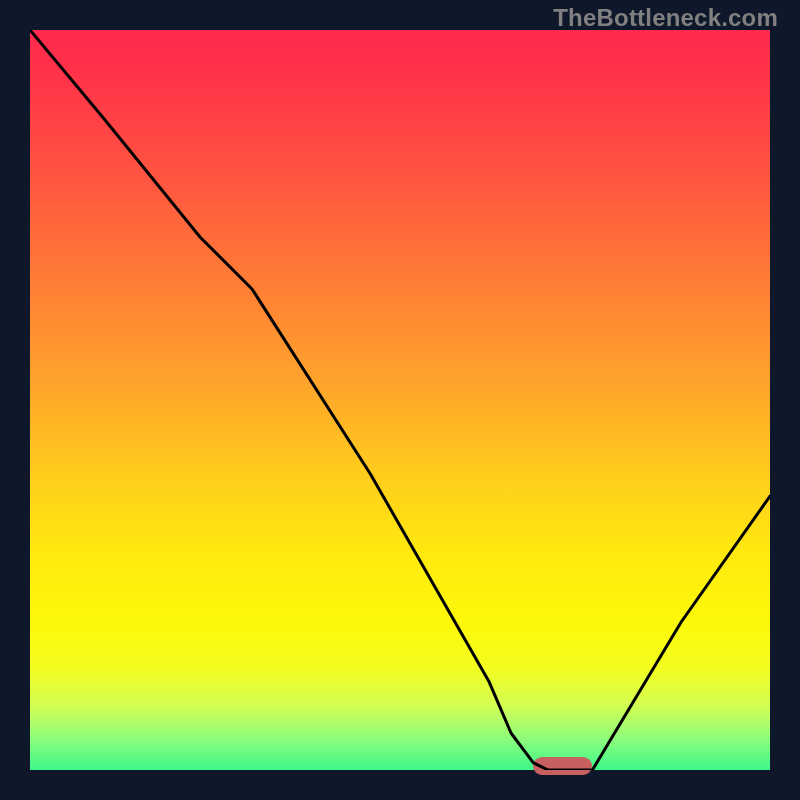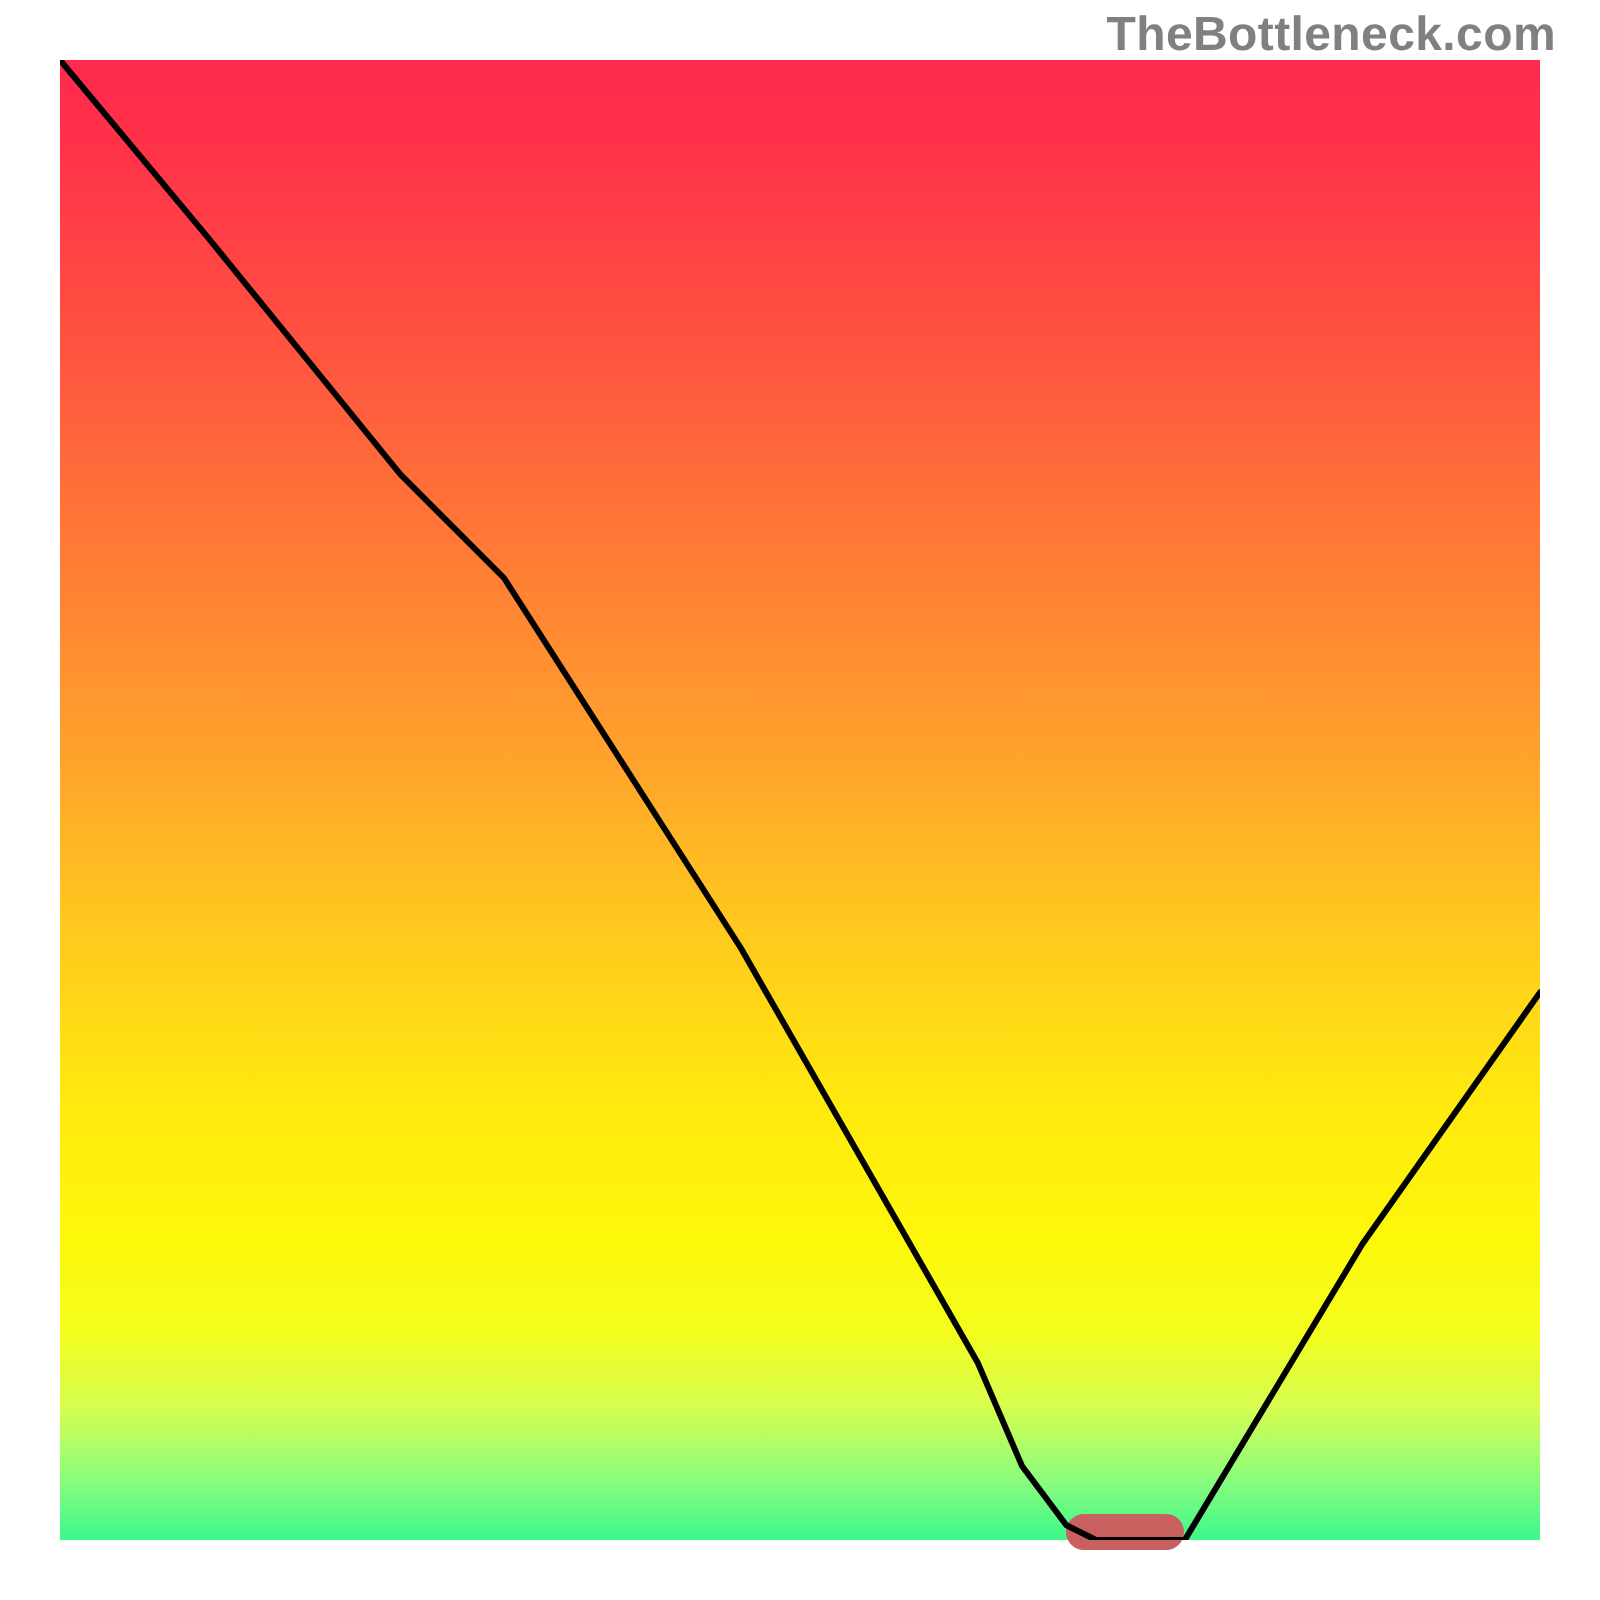--- a/index.html
+++ b/index.html
@@ -8,21 +8,21 @@
     width: 800px;
     height: 800px;
     background: #000;
     overflow: hidden;
     font-family: Arial, Helvetica, sans-serif;
   }
   .frame {
     position: absolute;
     width: 800px;
     height: 800px;
-    background: #ffffff;
+    background: #0f172a;
   }
   .plot-area {
     position: absolute;
     left: 30px;
     top: 30px;
     width: 740px;
     height: 740px;
     
     background: linear-gradient(
       to bottom,

